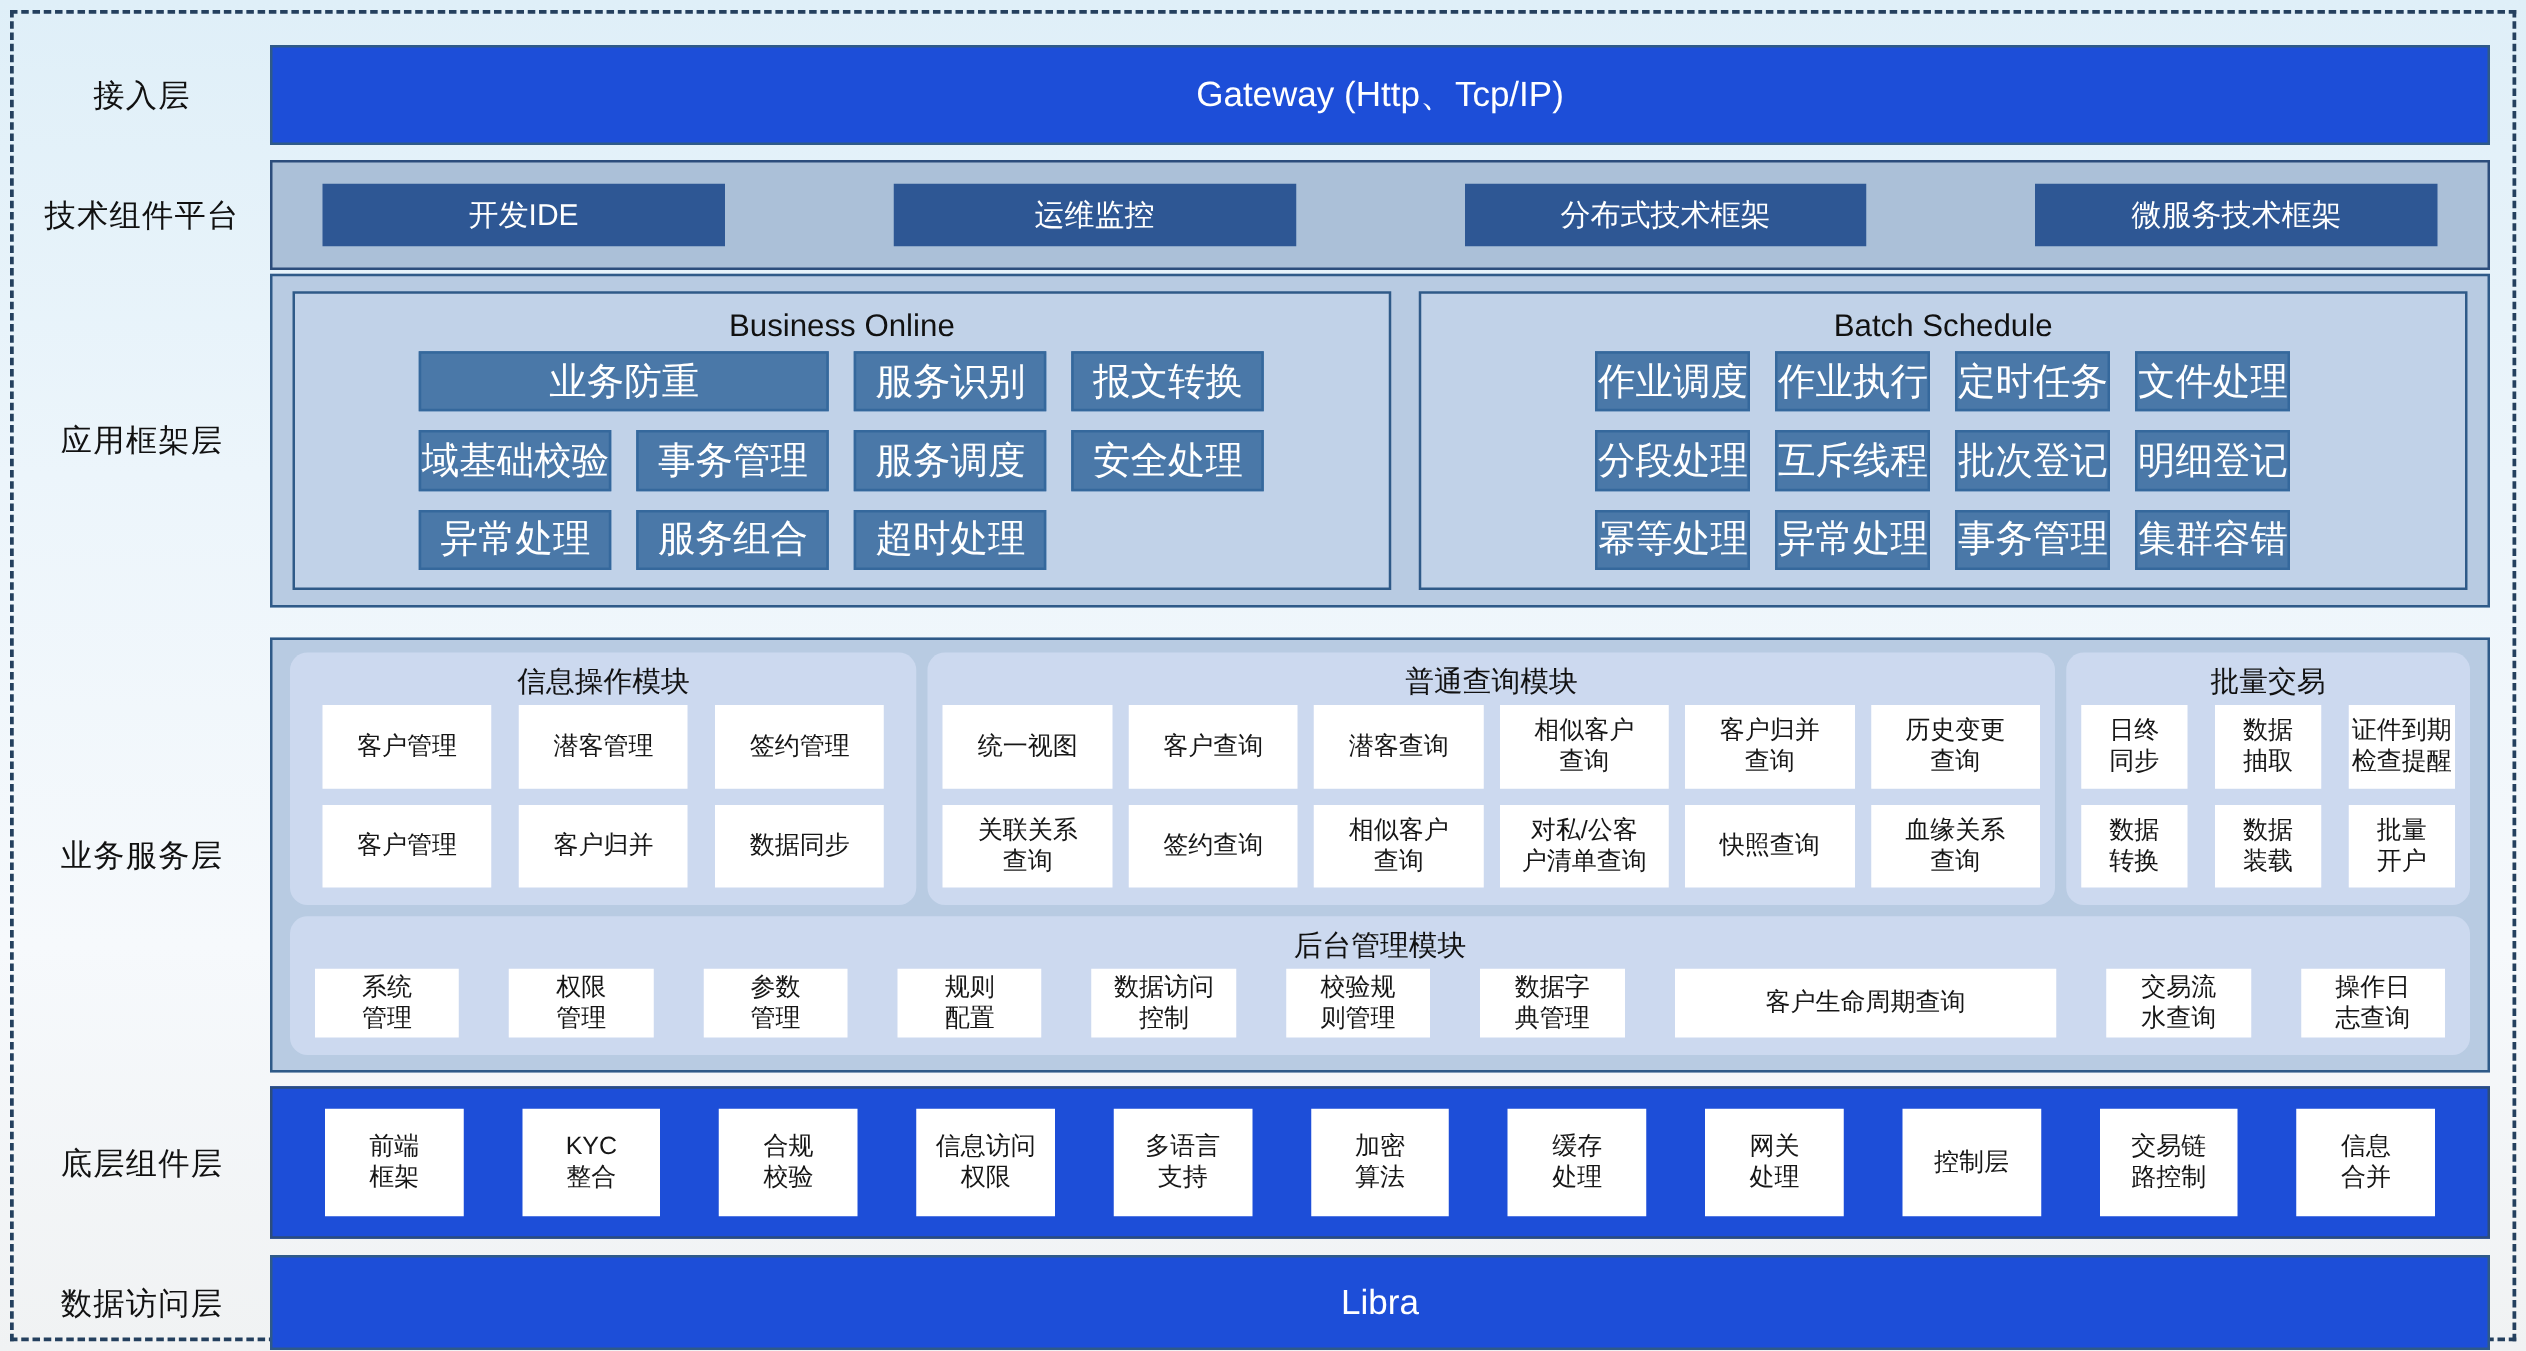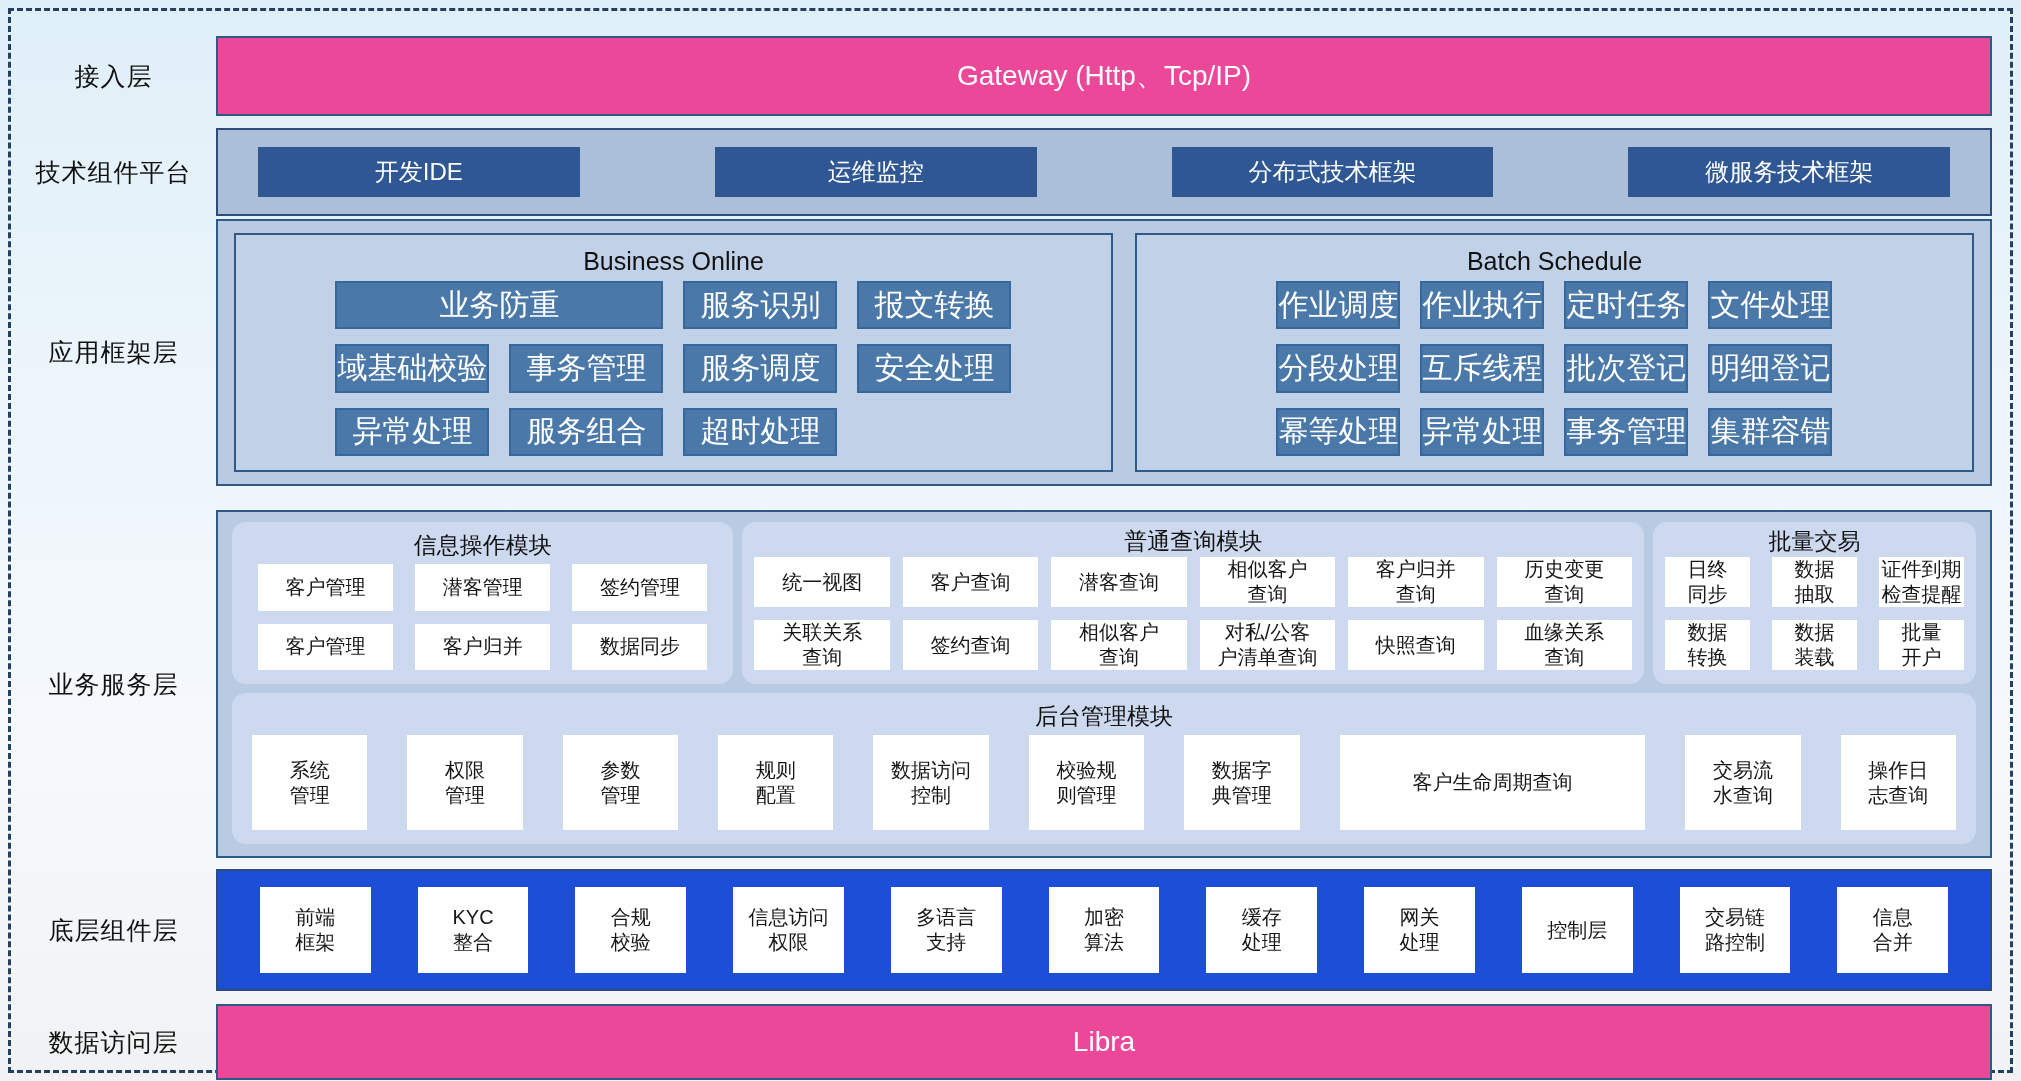--- a/index.html
+++ b/index.html
@@ -17,21 +17,21 @@
   .band { display: flex; align-items: stretch; }
   .layer-label {
     width: 205px; flex: 0 0 205px;
     display: flex; align-items: center; justify-content: center;
     font-size: 25px; color: #111; letter-spacing: 1px;
   }
   .band-content { flex: 1; display: flex; }
 
   
   .teal-bar {
-    flex: 1; background: #ec4899; border: 2px solid #2f5a88;
+    flex: 1; background: #1d4ed8; border: 2px solid #2f5a88;
     display: flex; align-items: center; justify-content: center;
     color: #ffffff; font-size: 28px;
   }
   .b-access { margin-bottom: 12px; }
   .b-access .teal-bar { height: 80px; }
 
   
   .b-tech { margin-bottom: 3px; }
   .tech-box {
     flex: 1; height: 88px; background: #abc0d8; border: 2px solid #2c4d7c;
@@ -68,21 +68,21 @@
     display: flex; align-items: center; justify-content: center; white-space: pre-line;
   }
   .span2 { grid-column: span 2; }
 
   
   .b-service { height: 348px; margin-bottom: 11px; }
   .svc-box {
     flex: 1; background: #b8cbe2; border: 2px solid #2f5a88;
     display: flex; flex-direction: column; gap: 9px; padding: 10px 14px 12px;
   }
-  .svc-top { display: flex; gap: 9px; height: 162px; }
+  .svc-top { display: flex; gap: 9px; height: 202px; }
   .module {
     background: #ccd9ef; border-radius: 14px;
     display: flex; flex-direction: column; padding: 4px 12px 14px;
   }
   .module-title {
     text-align: center; font-size: 23px; color: #111;
     height: 38px; display: flex; align-items: center; justify-content: center;
   }
   .m-info  { flex: 487; }
   .m-query { flex: 895; }

